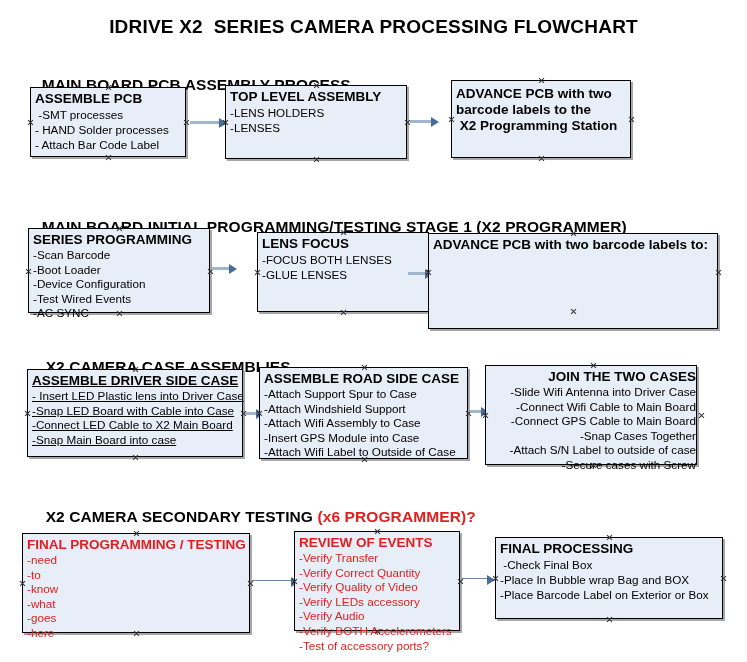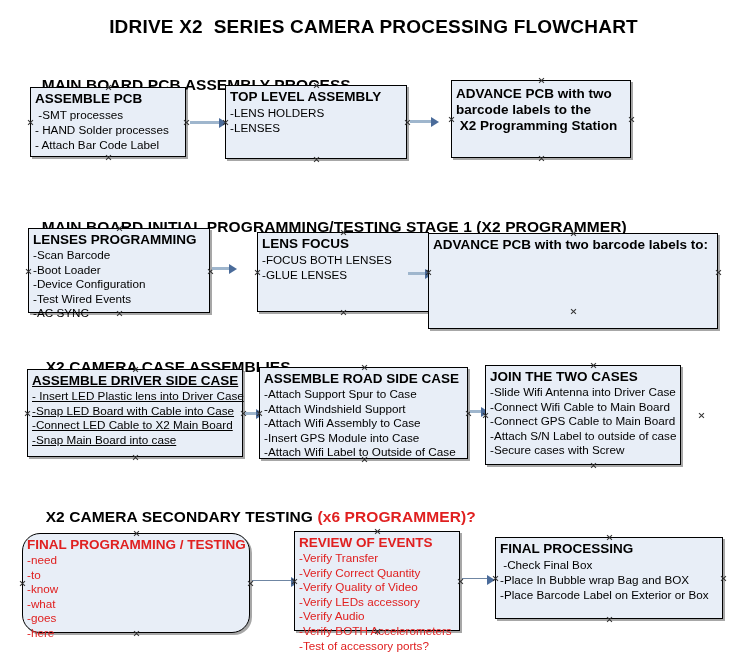--- a/index.html
+++ b/index.html
@@ -158,21 +158,21 @@
     <span class="handle" style="left:86px; top:-4px;"></span>
     <span class="handle" style="left:86px; top:74px;"></span>
     <span class="handle" style="left:176px; top:35px;"></span>
   </div>
 
   <div class="section-title" style="left:24px; top:200px;">
     <span>MAIN BOARD INITIAL PROGRAMMING/TESTING STAGE 1 (X2 PROGRAMMER)</span>
   </div>
 
   <div class="node tight" style="left:28px; top:228px; width:182px; height:85px;">
-    <span class="n-title">LENSES PROGRAMMING</span>
+    <span class="n-title">SERIES PROGRAMMING</span>
     <span class="n-line">-Scan Barcode</span>
     <span class="n-line">-Boot Loader</span>
     <span class="n-line">-Device Configuration</span>
     <span class="n-line">-Test Wired Events</span>
     <span class="n-line">-AC SYNC</span>
     <span class="handle" style="left:-4px; top:39px;"></span>
     <span class="handle" style="left:87px; top:-4px;"></span>
     <span class="handle" style="left:87px; top:81px;"></span>
     <span class="handle" style="left:178px; top:39px;"></span>
   </div>
@@ -233,38 +233,39 @@
     <span class="handle" style="left:-4px; top:42px;"></span>
     <span class="handle" style="left:101px; top:-4px;"></span>
     <span class="handle" style="left:101px; top:88px;"></span>
     <span class="handle" style="left:205px; top:42px;"></span>
   </div>
 
   <div class="conn" style="left:470px; top:410px; width:12px;">
     <span class="head"></span>
   </div>
 
-  <div class="node tight" style="left:485px; top:365px; width:196px; height:100px;">
+  <div class="node tight" style="left:485px; top:365px; width:212px; height:100px;text-align:right;">
     <span class="n-title">JOIN THE TWO CASES</span>
     <span class="n-line">-Slide Wifi Antenna into Driver Case</span>
     <span class="n-line">-Connect Wifi Cable to Main Board</span>
     <span class="n-line">-Connect GPS Cable to Main Board</span>
+    <span class="n-line">-Snap Cases Together</span>
     <span class="n-line">-Attach S/N Label to outside of case</span>
     <span class="n-line">-Secure cases with Screw</span>
     <span class="handle" style="left:-4px; top:46px;"></span>
     <span class="handle" style="left:104px; top:-4px;"></span>
     <span class="handle" style="left:104px; top:96px;"></span>
     <span class="handle" style="left:212px; top:46px;"></span>
   </div>
 
   <div class="section-title" style="left:28px; top:490px;">
     <span>X2 CAMERA SECONDARY TESTING </span><span class="accent">(x6 PROGRAMMER)?</span>
   </div>
 
-  <div class="node tight red" style="left:22px; top:533px; width:228px; height:100px;border-radius:18px;">
+  <div class="node tight red" style="left:22px; top:533px; width:228px; height:100px;">
     <span class="n-title">FINAL PROGRAMMING / TESTING</span>
     <span class="n-line">-need</span>
     <span class="n-line">-to</span>
     <span class="n-line">-know</span>
     <span class="n-line">-what</span>
     <span class="n-line">-goes</span>
     <span class="n-line">-here</span>
     <span class="handle" style="left:-4px; top:46px;"></span>
     <span class="handle" style="left:110px; top:-4px;"></span>
     <span class="handle" style="left:110px; top:96px;"></span>

